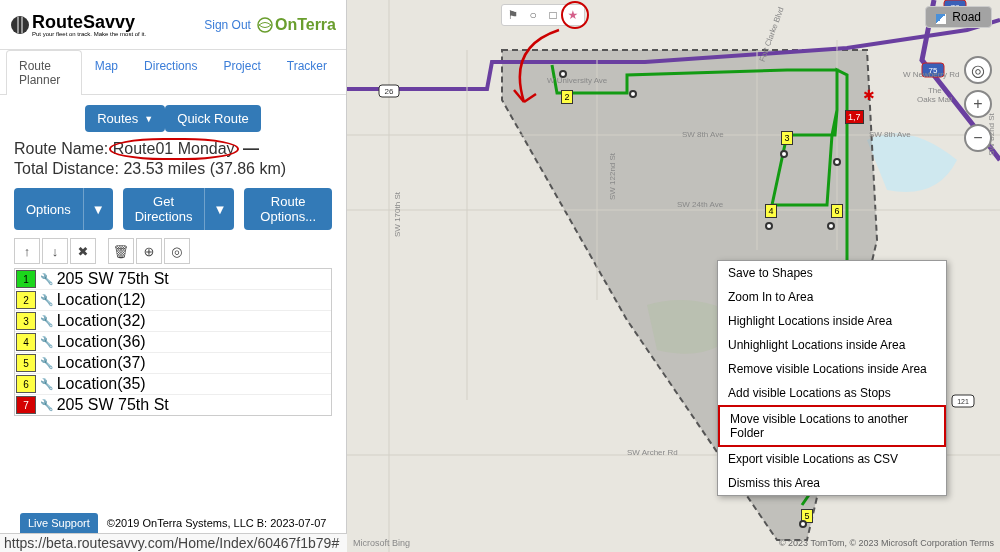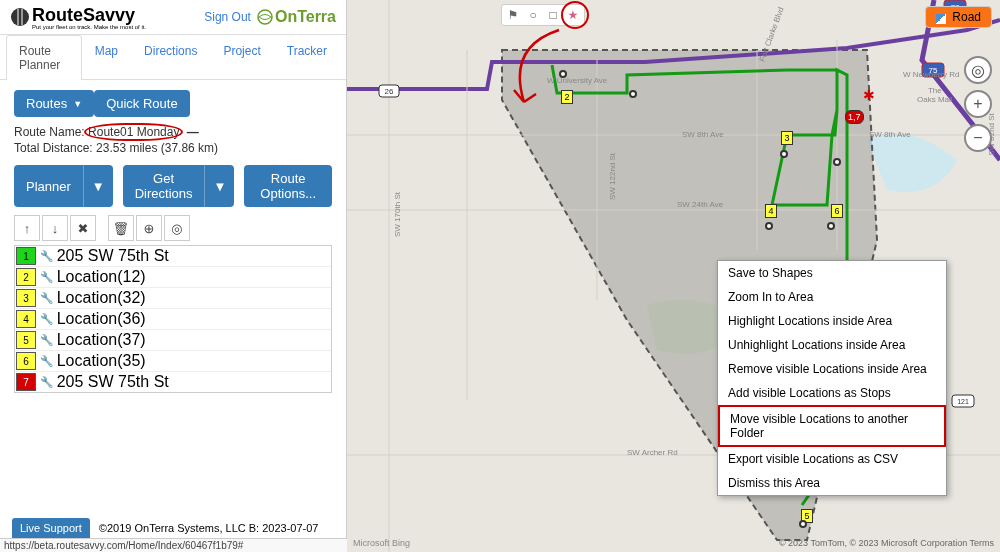--- a/index.html
+++ b/index.html
@@ -1,67 +1,67 @@
 <!DOCTYPE html>
 <html><head>
   <meta charset="utf-8">
   <style>
     *{box-sizing:border-box;margin:0;padding:0;font-family:Arial,Helvetica,sans-serif}
     body{width:1000px;height:552px;overflow:hidden;font-size:12px;background:#fff;position:relative}
     .left-panel{position:absolute;left:0;top:0;width:347px;height:552px;border-right:1px solid #ccc;background:#fff}
-    .header{height:35px;border-bottom:1px solid #ddd;display:flex;align-items:center;padding:0 10px;justify-content:space-between}
+    .header{height:50px;border-bottom:1px solid #ddd;display:flex;align-items:center;padding:0 10px;justify-content:space-between}
     .logo{font-size:18px;font-weight:bold;display:flex;align-items:center;gap:2px}
     .logo-tagline{font-size:6px;font-weight:normal;display:block;margin-top:-2px}
     .auth{display:flex;align-items:center;gap:6px;font-size:12px}
     .signout{color:#3b7dd8;cursor:pointer}
     .onterra{color:#6a9e2e;font-weight:bold;font-size:16px;display:flex;align-items:center;gap:2px}
     .project-row{padding:6px 12px;font-size:13px}
     .tabs{display:flex;border-bottom:1px solid #ddd;padding:0 6px}
     .tab{padding:8px 12px;color:#3b7dd8;cursor:pointer;font-size:12px;border:1px solid transparent;border-bottom:none;margin-bottom:-1px}
     .tab.active{border-color:#ddd;background:#fff;color:#555;border-radius:4px 4px 0 0}
     .content{padding:10px 14px}
-    .btnrow{display:flex;justify-content:flex-start;margin-bottom:8px}
+    .btnrow{display:flex;justify-content:center;margin-bottom:8px}
     .btn{background:#337ab7;color:#fff;border:none;border-radius:4px;padding:6px 12px;font-size:13px;cursor:pointer}
     .btn.split{display:flex;align-items:center}
     .btn .caret{margin-left:6px;font-size:9px}
     .split-group{display:flex}
     .split-group .btn{border-radius:4px 0 0 4px}
     .split-group .btn.caret-only{border-radius:0 4px 4px 0;border-left:1px solid rgba(255,255,255,.3);padding:6px 8px}
-    .info-line{font-size:12px;color:#333;margin:2px 0}
+    .info-line{font-size:16px;color:#333;margin:2px 0}
     .name-circle{position:relative;display:inline-block}
     .name-circle::after{content:"";position:absolute;left:-4px;top:-2px;right:-4px;bottom:-2px;border:2px solid #cc0000;border-radius:50%/60%;pointer-events:none}
     .btnrow2{display:flex;gap:10px;margin-top:10px}
     .toolbar{display:flex;gap:2px;margin-top:8px;align-items:stretch}
     .tbtn{border:1px solid #ccc;background:#fff;width:26px;height:26px;display:flex;align-items:center;justify-content:center;cursor:pointer;font-size:13px;color:#444}
     .route-list{border:1px solid #ccc;margin-top:4px}
     .route-item{display:flex;align-items:center;border-bottom:1px solid #eee}
     .route-item:last-child{border-bottom:none}
     .marker{width:20px;height:18px;font-size:10px;display:flex;align-items:center;justify-content:center;border:1px solid #555;margin:1px}
     .marker.green{background:#1cd61c}
     .marker.yellow{background:#ffff44}
     .marker.red{background:#d40000;color:#fff}
     .wrench{font-size:11px;padding:0 3px}
     .loc-label{font-size:16px}
     .footer{position:absolute;left:0;bottom:0;width:347px;padding:4px 0 0 0;font-size:11px}
-    .live{background:#337ab7;color:#fff;padding:4px 8px;border-radius:3px 3px 0 0;display:inline-block;margin-left:12px}
+    .live{background:#337ab7;color:#fff;padding:4px 8px;border-radius:3px 3px 0 0;display:inline-block;margin-left:20px}
     .copyright{display:inline;margin-left:6px}
-    .status-url{border-top:1px solid #ccc;padding:1px 4px;font-size:10px;color:#444;background:#f8f8f8}
+    .status-url{border-top:1px solid #ccc;padding:1px 4px;font-size:14px;color:#444;background:#f8f8f8}
     
     .map{position:absolute;left:347px;top:0;right:0;bottom:0;background:#e8e6df}
     .map-svg{position:absolute;left:0;top:0;width:100%;height:100%}
     .map-toolbar{position:absolute;top:4px;left:154px;display:flex;background:#fff;border:1px solid #ccc;border-radius:3px;height:22px;align-items:center;padding:0 2px;gap:2px}
     .map-tbtn{width:18px;height:18px;display:flex;align-items:center;justify-content:center;font-size:12px;color:#666;cursor:pointer}
     .star-circle{border:2px solid #cc0000;border-radius:50%;width:28px;height:28px;position:absolute;pointer-events:none}
     .curved-arrow{position:absolute;pointer-events:none}
     
     .ctxmenu{position:absolute;background:#fff;border:1px solid #999;box-shadow:2px 2px 6px rgba(0,0,0,.3);width:230px}
     .ctxitem{padding:5px 10px;font-size:12px;cursor:pointer;border-bottom:0}
     .ctxitem.hl{border:2px solid #cc0000}
     
-    .road-badge{position:absolute;right:8px;top:6px;background:#f97316;border:1px solid #ccc;border-radius:4px;padding:3px 10px;font-size:12px;display:flex;align-items:flex-end;gap:6px}
+    .road-badge{position:absolute;right:8px;top:6px;background:#a3a3a3;border:1px solid #ccc;border-radius:4px;padding:3px 10px;font-size:12px;display:flex;align-items:flex-end;gap:6px}
     .road-badge .sq{width:10px;height:10px;background:linear-gradient(135deg,#4a90d9 50%,#fff 50%)}
     
     .map-ctrls{position:absolute;right:8px;top:56px;display:flex;flex-direction:column;gap:6px}
     .mc{width:28px;height:28px;border-radius:50%;border:2px solid #888;background:#fff;display:flex;align-items:center;justify-content:center;font-size:16px;color:#555;cursor:pointer}
     
     .attrib{position:absolute;right:6px;bottom:4px;font-size:9px;color:#666}
     .bing{position:absolute;left:6px;bottom:4px;font-size:9px;color:#888}
     
     .pin{position:absolute;border:1px solid #333;font-size:9px;padding:0 2px;min-width:12px;text-align:center;line-height:12px}
     .pin.y{background:#ffff44}
@@ -117,21 +117,21 @@
 
     <div class="info-line">
       <span>Route Name:</span>
       <span class="name-circle">Route01 Monday</span>
       <span style="margin-left:4px;font-weight:bold">—</span>
     </div>
     <div class="info-line">Total Distance: 23.53 miles (37.86 km)</div>
 
     <div class="btnrow2">
       <div class="split-group">
-        <button class="btn">Planner</button>
+        <button class="btn">Options</button>
         <button class="btn caret-only">▼</button>
       </div>
       <div class="split-group">
         <button class="btn">Get Directions</button>
         <button class="btn caret-only">▼</button>
       </div>
       <button class="btn">Route Options...</button>
     </div>
 
     <div class="toolbar">
@@ -249,21 +249,21 @@
   <div class="road-label" style="left:396px;top:30px;transform:rotate(-70deg)">Fort Clarke Blvd</div>
   <div class="road-label" style="left:570px;top:86px;text-align:center">The<br>Oaks Mall</div>
   <div class="road-label" style="left:623px;top:130px;transform:rotate(-90deg)">SW 82nd St</div>
 
   <div id="pins">
       <div class="pin y" style="left: 214px; top: 90px;">2</div>
       <div class="pin y" style="left: 434px; top: 131px;">3</div>
       <div class="pin y" style="left: 418px; top: 204px;">4</div>
       <div class="pin y" style="left: 484px; top: 204px;">6</div>
       <div class="pin y" style="left: 454px; top: 509px;">5</div>
-      <div class="pin r" style="left: 498px; top: 110px; border-radius: 6px;">1,7</div>
+      <div class="pin r" style="left: 498px; top: 110px;">1,7</div>
       <div class="pin dot" style="left: 212px; top: 70px;"></div>
       <div class="pin dot" style="left: 282px; top: 90px;"></div>
       <div class="pin dot" style="left: 433px; top: 150px;"></div>
       <div class="pin dot" style="left: 486px; top: 158px;"></div>
       <div class="pin dot" style="left: 418px; top: 222px;"></div>
       <div class="pin dot" style="left: 480px; top: 222px;"></div>
       <div class="pin dot" style="left: 452px; top: 520px;"></div>
     </div>
 
   <div class="map-toolbar">

